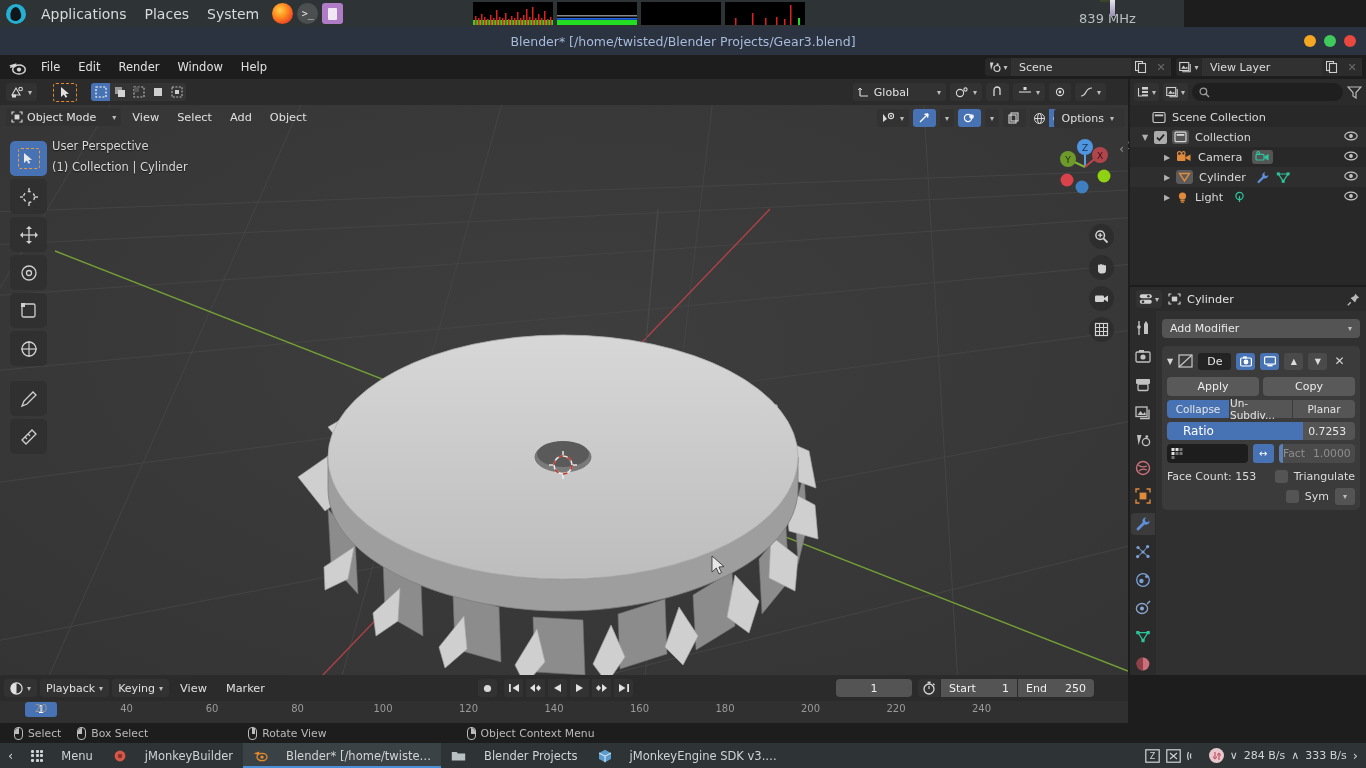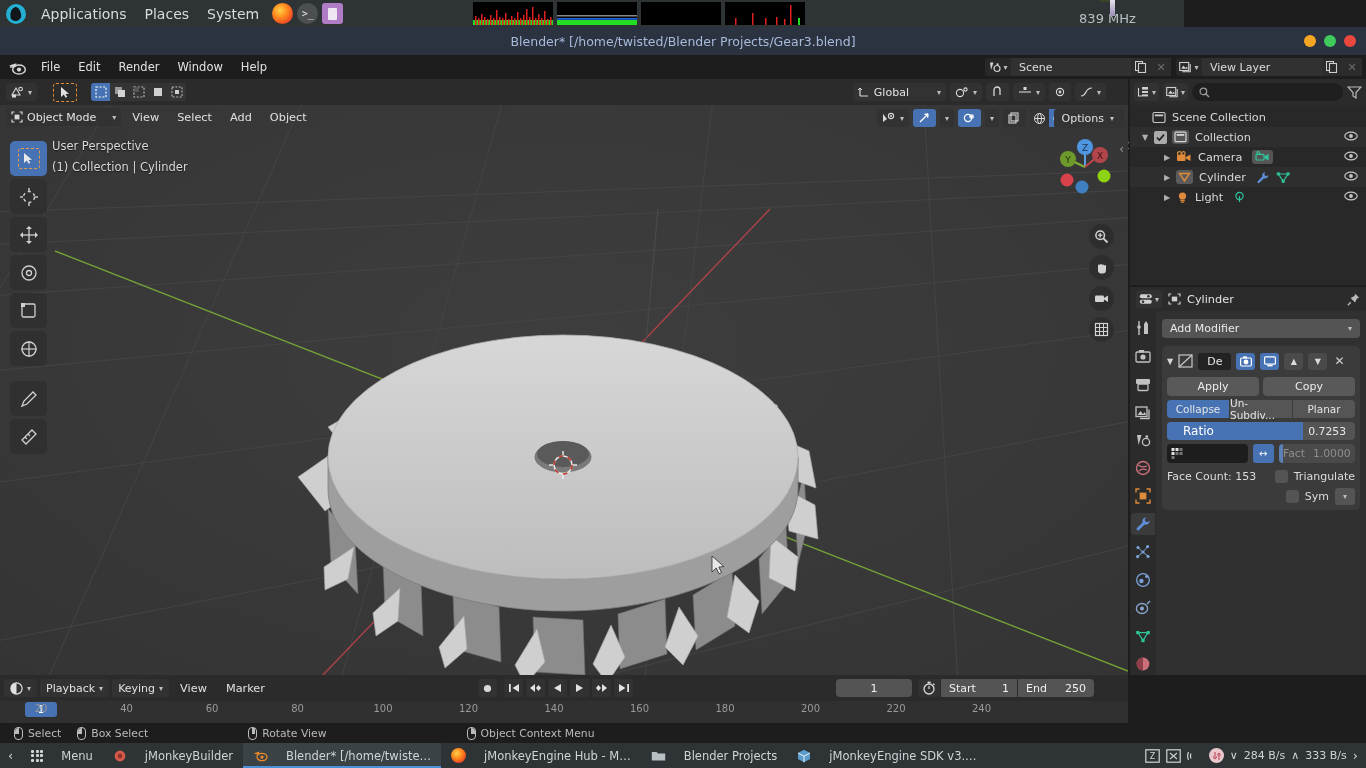--- a/index.html
+++ b/index.html
@@ -1384,24 +1384,20 @@
       <span>
         <svg width="15" height="13" viewBox="0 0 15 13">
             <ellipse cx="9" cy="8" rx="5" ry="3.7" fill="none" stroke="#e88a2b" stroke-width="1.3"></ellipse>
             <circle cx="9" cy="8.1" r="1.7" fill="#e88a2b"></circle>
             <path d="M0.8 4.4 L6.6 2.6 L5.5 6Z" fill="#e88a2b"></path>
           </svg>
       </span>
       <span>Blender* [/home/twiste…</span>
     </div>
     <div class="tb-item">
-      <span class="gi gi-ff" style="width:15px;height:15px"></span>
-      <span>jMonkeyEngine Hub - M…</span>
-    </div>
-    <div class="tb-item">
       <span>
           <svg width="15" height="12" viewBox="0 0 15 12">
             <path d="M0.8 2 H5.6 L7 3.4 H14.2 V10.6 H0.8Z" fill="#b8c0c4"></path>
           </svg>
         </span>
       <span>Blender Projects</span>
     </div>
     <div class="tb-item">
       <span>
           <svg width="14" height="14" viewBox="0 0 14 14">

